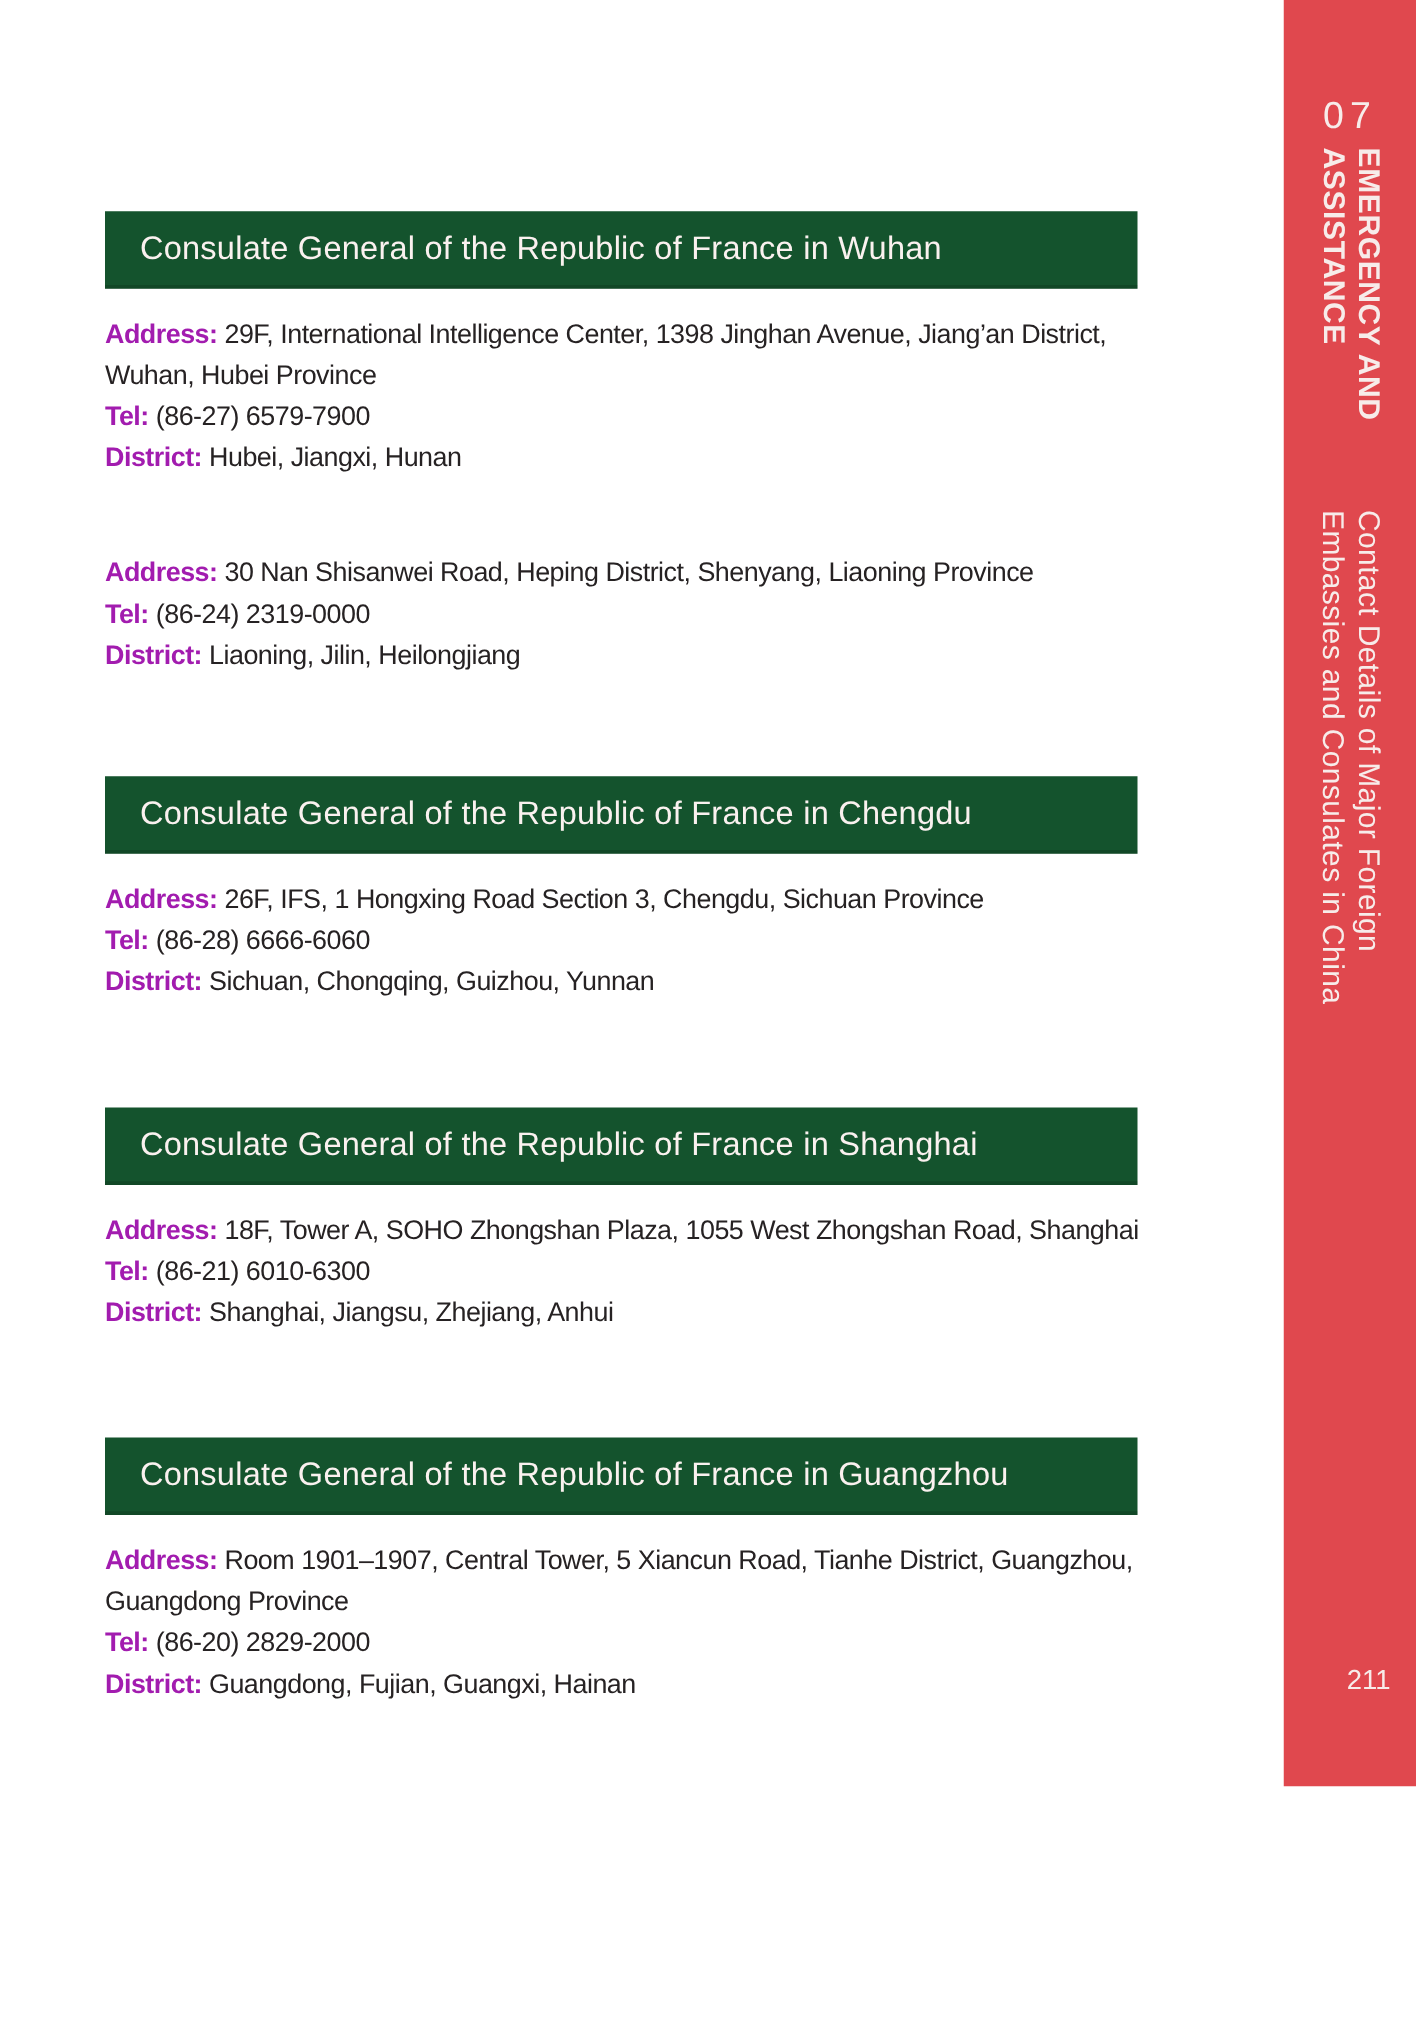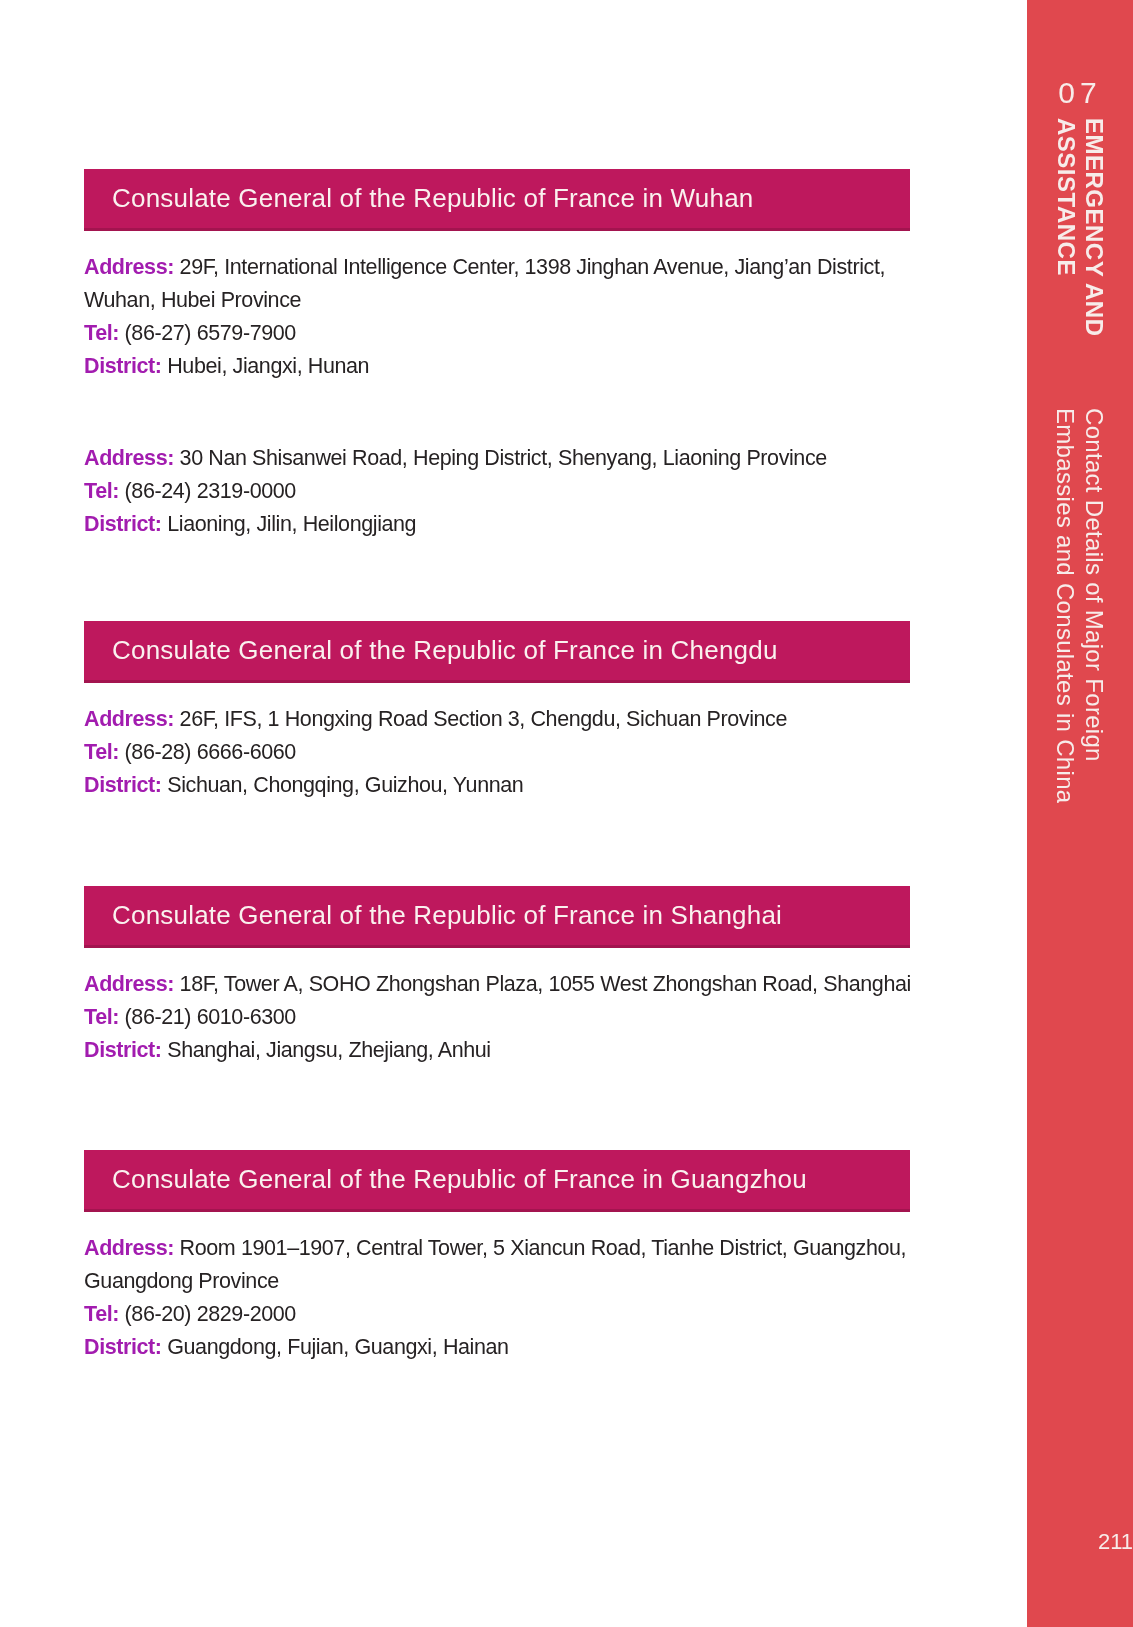--- a/index.html
+++ b/index.html
@@ -18,21 +18,21 @@
   .content {
     position: absolute;
     left: 84px;
     top: 169px;
     width: 826px;
   }
 
   .consulate .bar {
     width: 826px;
     height: 62px;
-    background: #be185d;
+    background: #14532d;
     border-bottom: 3px solid rgba(0,0,0,0.14);
     display: flex;
     align-items: center;
     padding-left: 28px;
   }
   .consulate .bar h2 {
     color: #FAF1EF;
     font-size: 26px;
     font-weight: 400;
     letter-spacing: 0.2px;
@@ -53,21 +53,21 @@
   .s2 { margin-bottom: 80px; }
   .s3 { margin-bottom: 84px; }
   .s4 { margin-bottom: 83px; }
 
   
   .sidebar {
     position: absolute;
     left: 1027px;
     top: 0;
     width: 106px;
-    height: 1627px;
+    height: 1429px;
     background: #E0484E;
     color: #F7ECEA;
   }
   .chapter-number {
     position: absolute;
     top: 76px;
     left: 0;
     width: 100%;
     text-align: center;
     font-size: 30px;
@@ -95,21 +95,21 @@
     font-size: 24px;
     font-weight: 400;
     line-height: 29px;
     letter-spacing: 0.3px;
   }
   .page-number {
     position: absolute;
     bottom: 72px;
     left: 0;
     width: 100%;
-    text-align: right;
+    text-align: center;
     font-size: 22px;
     color: #F7ECEA;
     padding-left: 30px;
   }
 </style>
 </head>
 <body>
 
 <div class="page">
 

